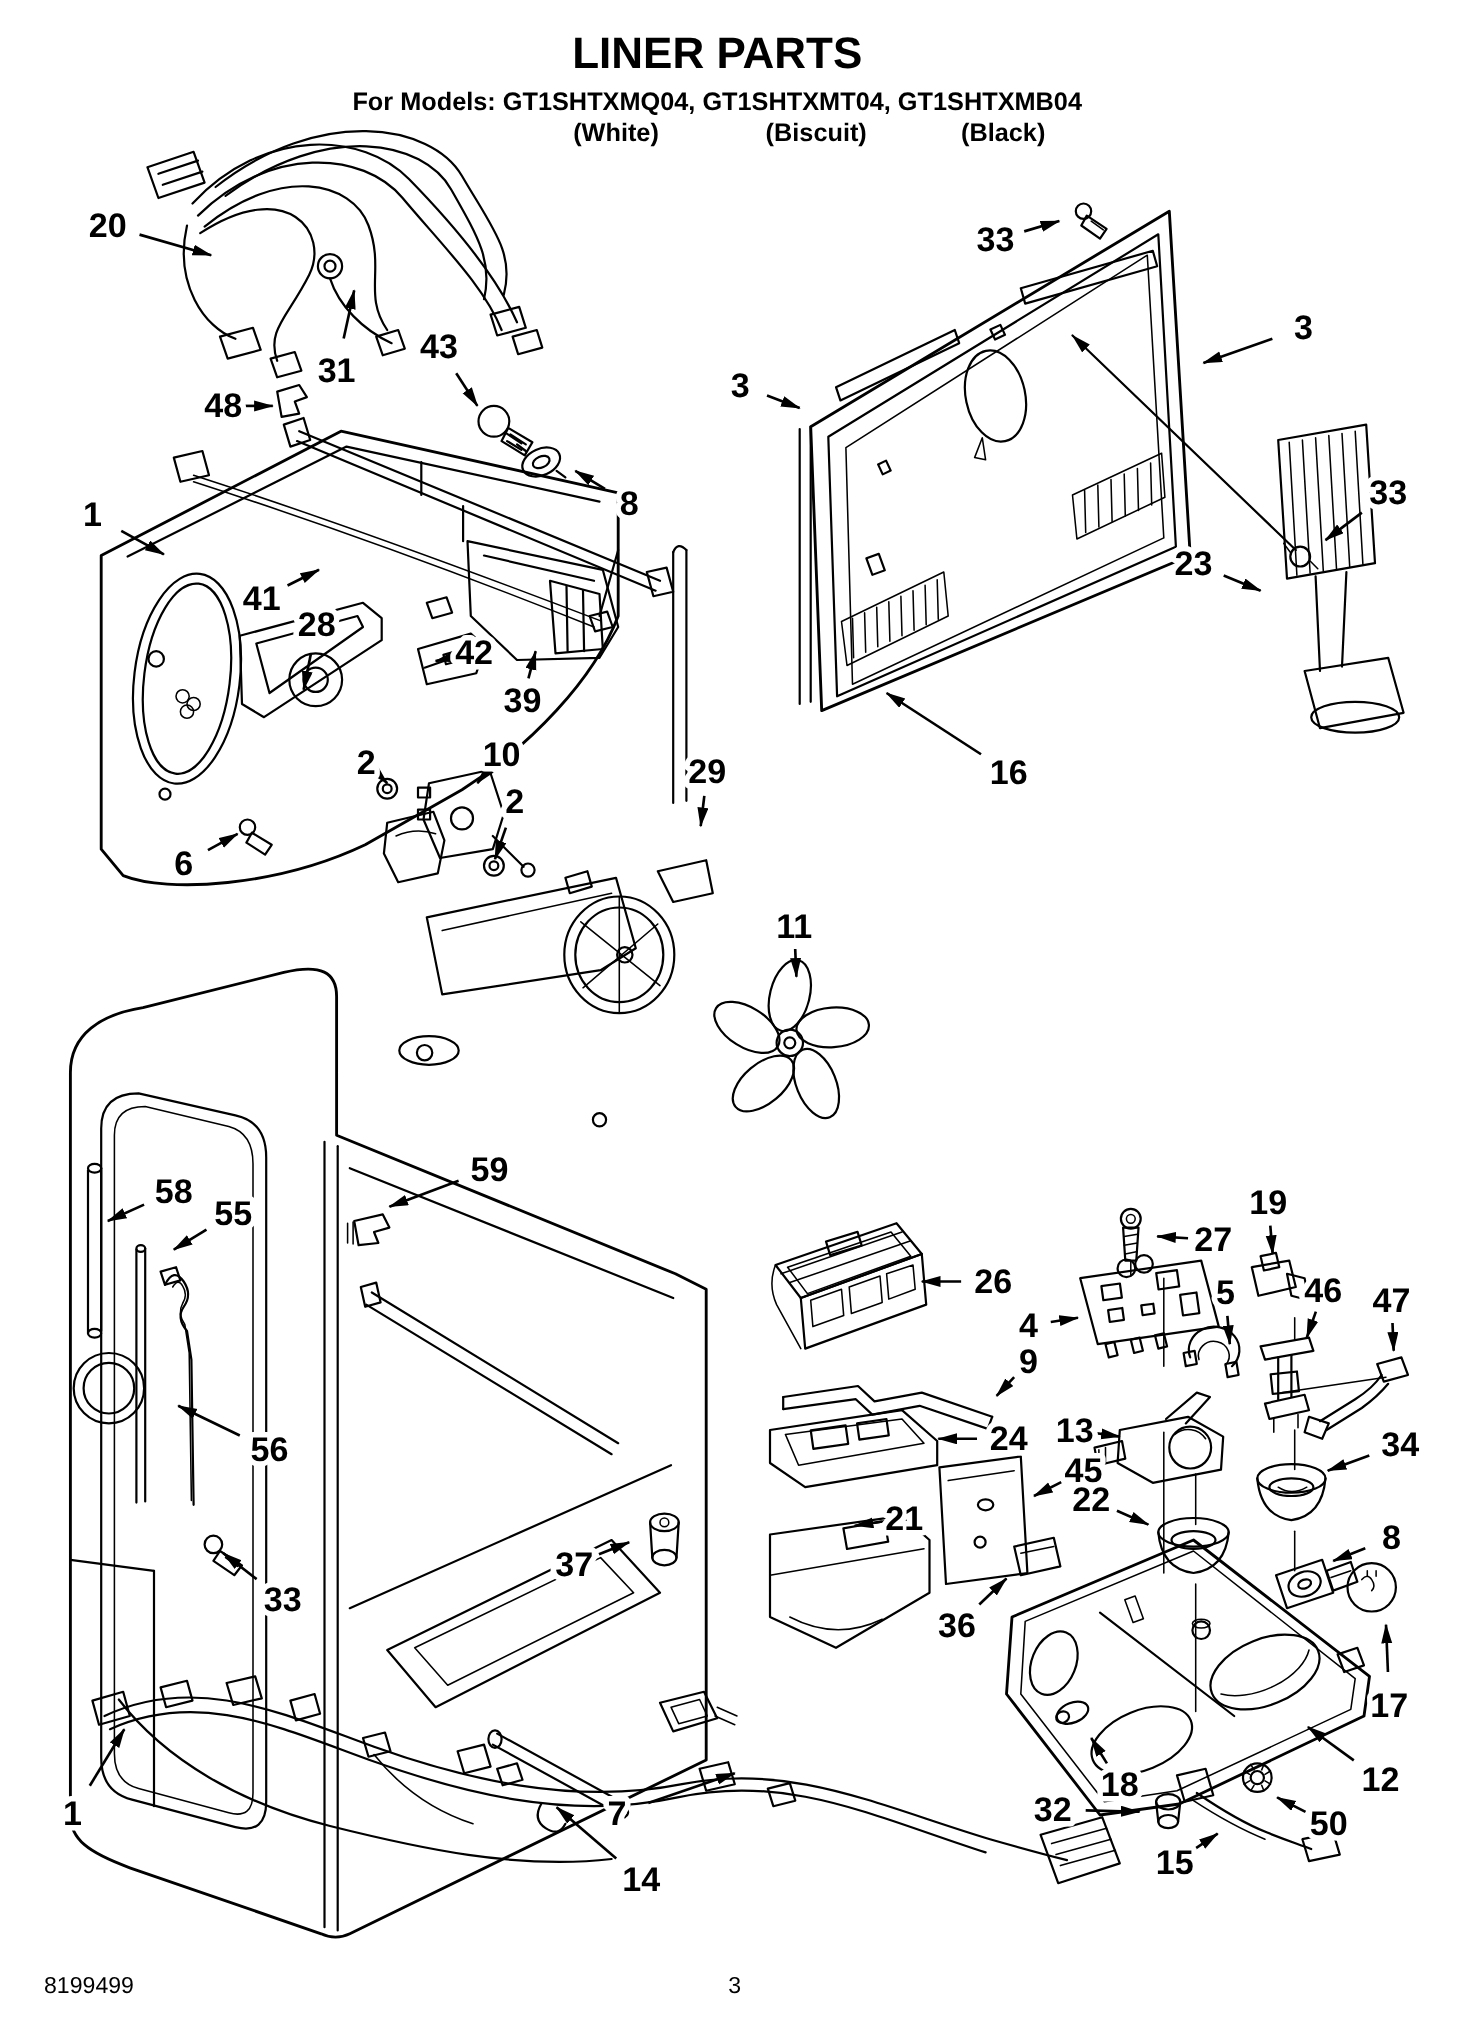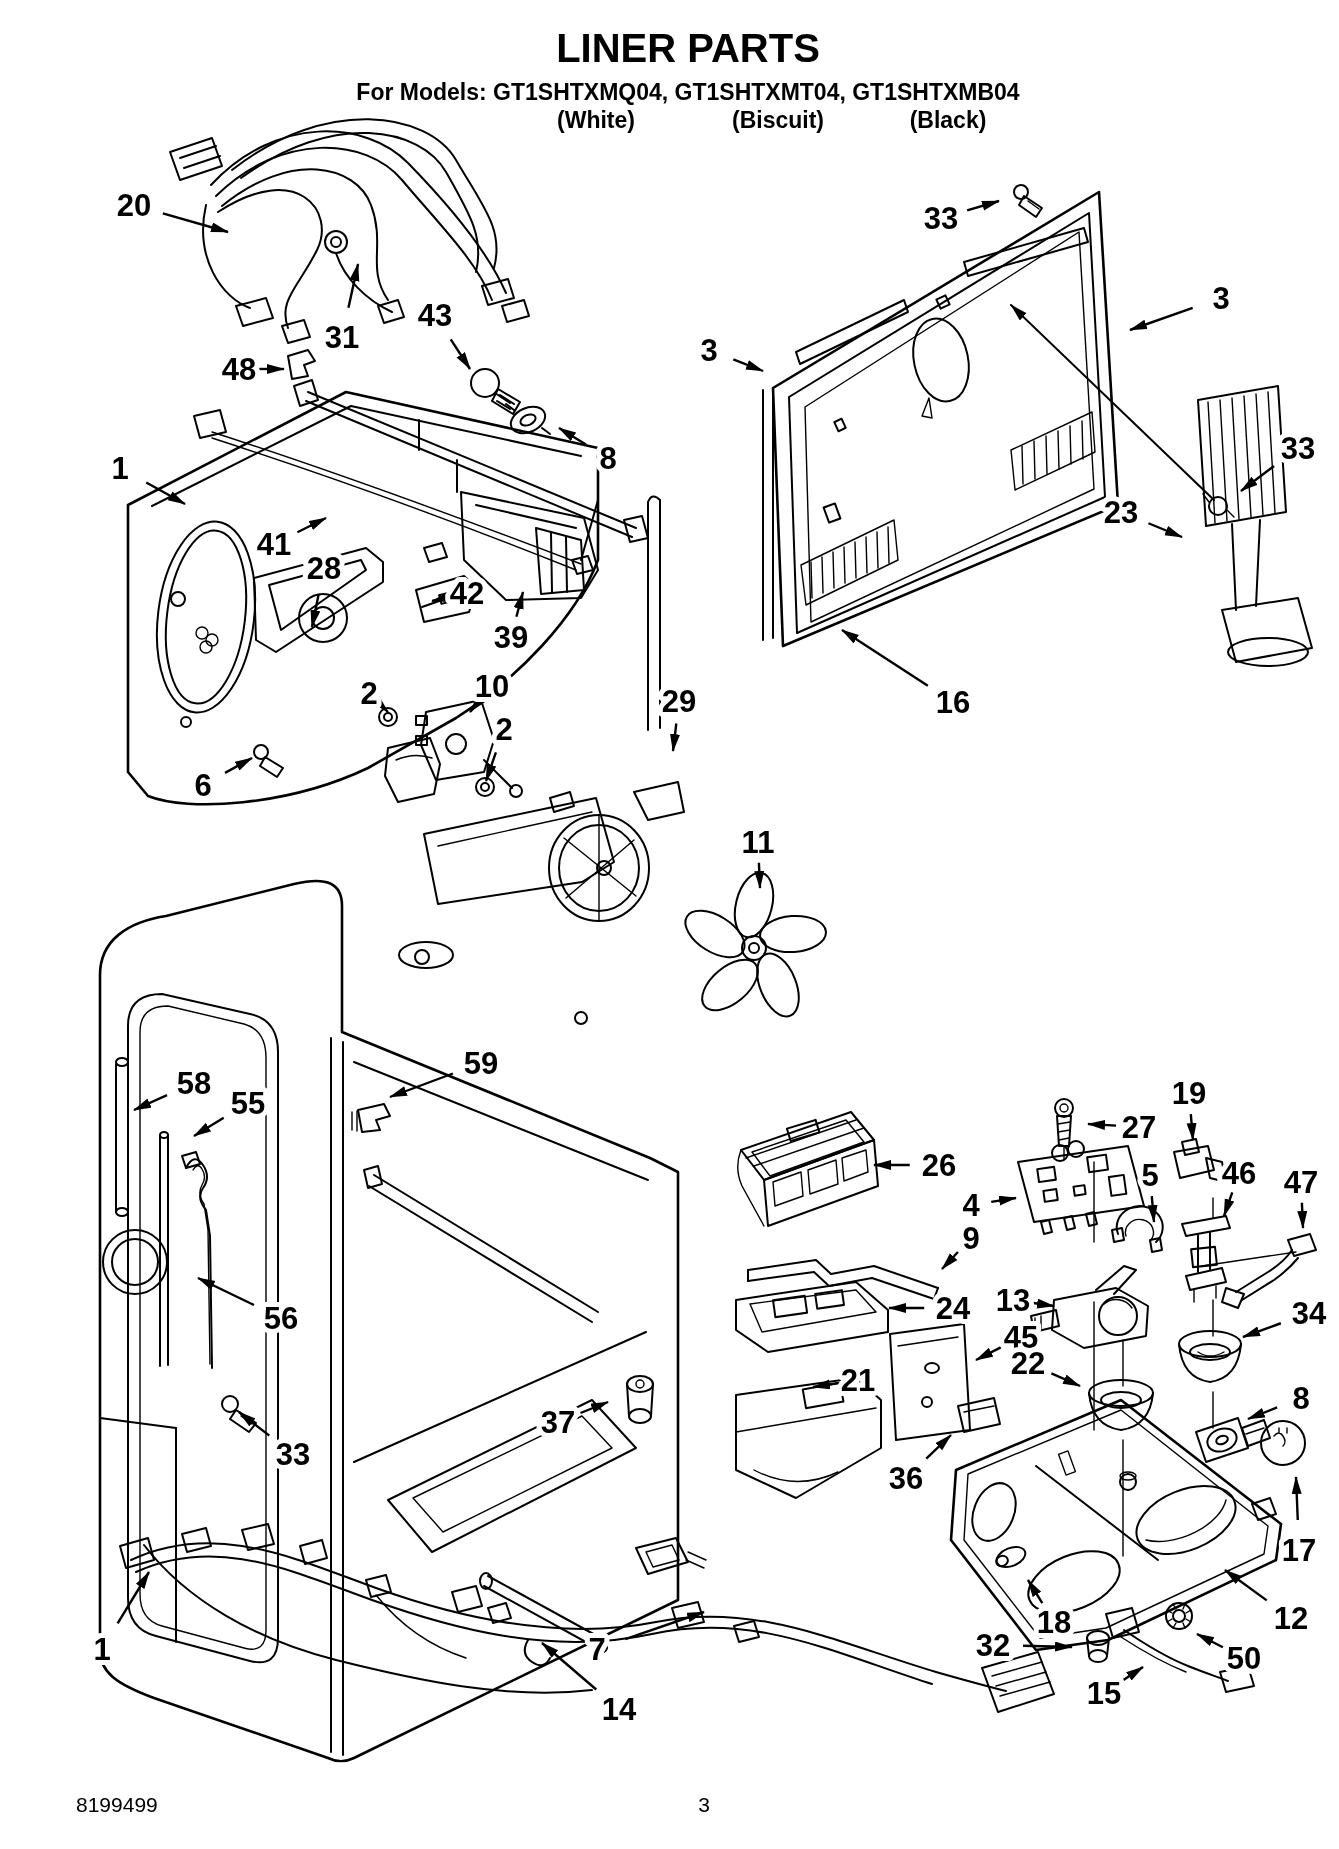--- a/index.html
+++ b/index.html
@@ -1,16 +1,16 @@
 <!DOCTYPE html>
 <html><head>
 <meta charset="utf-8">
 <style>
   html,body{margin:0;padding:0;background:#fff;}
-  #page{position:relative;width:1293px;height:1849px;background:#ffffff;overflow:hidden;padding-left:36px;}
+  #page{position:relative;width:1293px;height:1849px;background:#ffffff;overflow:hidden;}
   svg{display:block;}
   .art{fill:none;stroke:#000;stroke-width:2;stroke-linecap:round;stroke-linejoin:round;}
   .thin{stroke-width:1.4;}
   .thick{stroke-width:2.6;}
   .leader{stroke:#000;stroke-width:2.4;fill:none;}
   .callout{font:bold 31px "Liberation Sans",sans-serif;fill:#000;text-anchor:middle;
            dominant-baseline:central;paint-order:stroke;stroke:#fff;stroke-width:10px;stroke-linejoin:round;}
   .h-title{font:bold 40px "Liberation Sans",sans-serif;fill:#000;text-anchor:middle;}
   .h-sub{font:bold 23px "Liberation Sans",sans-serif;fill:#000;text-anchor:middle;}
   .foot{font:21px "Liberation Sans",sans-serif;fill:#000;}

